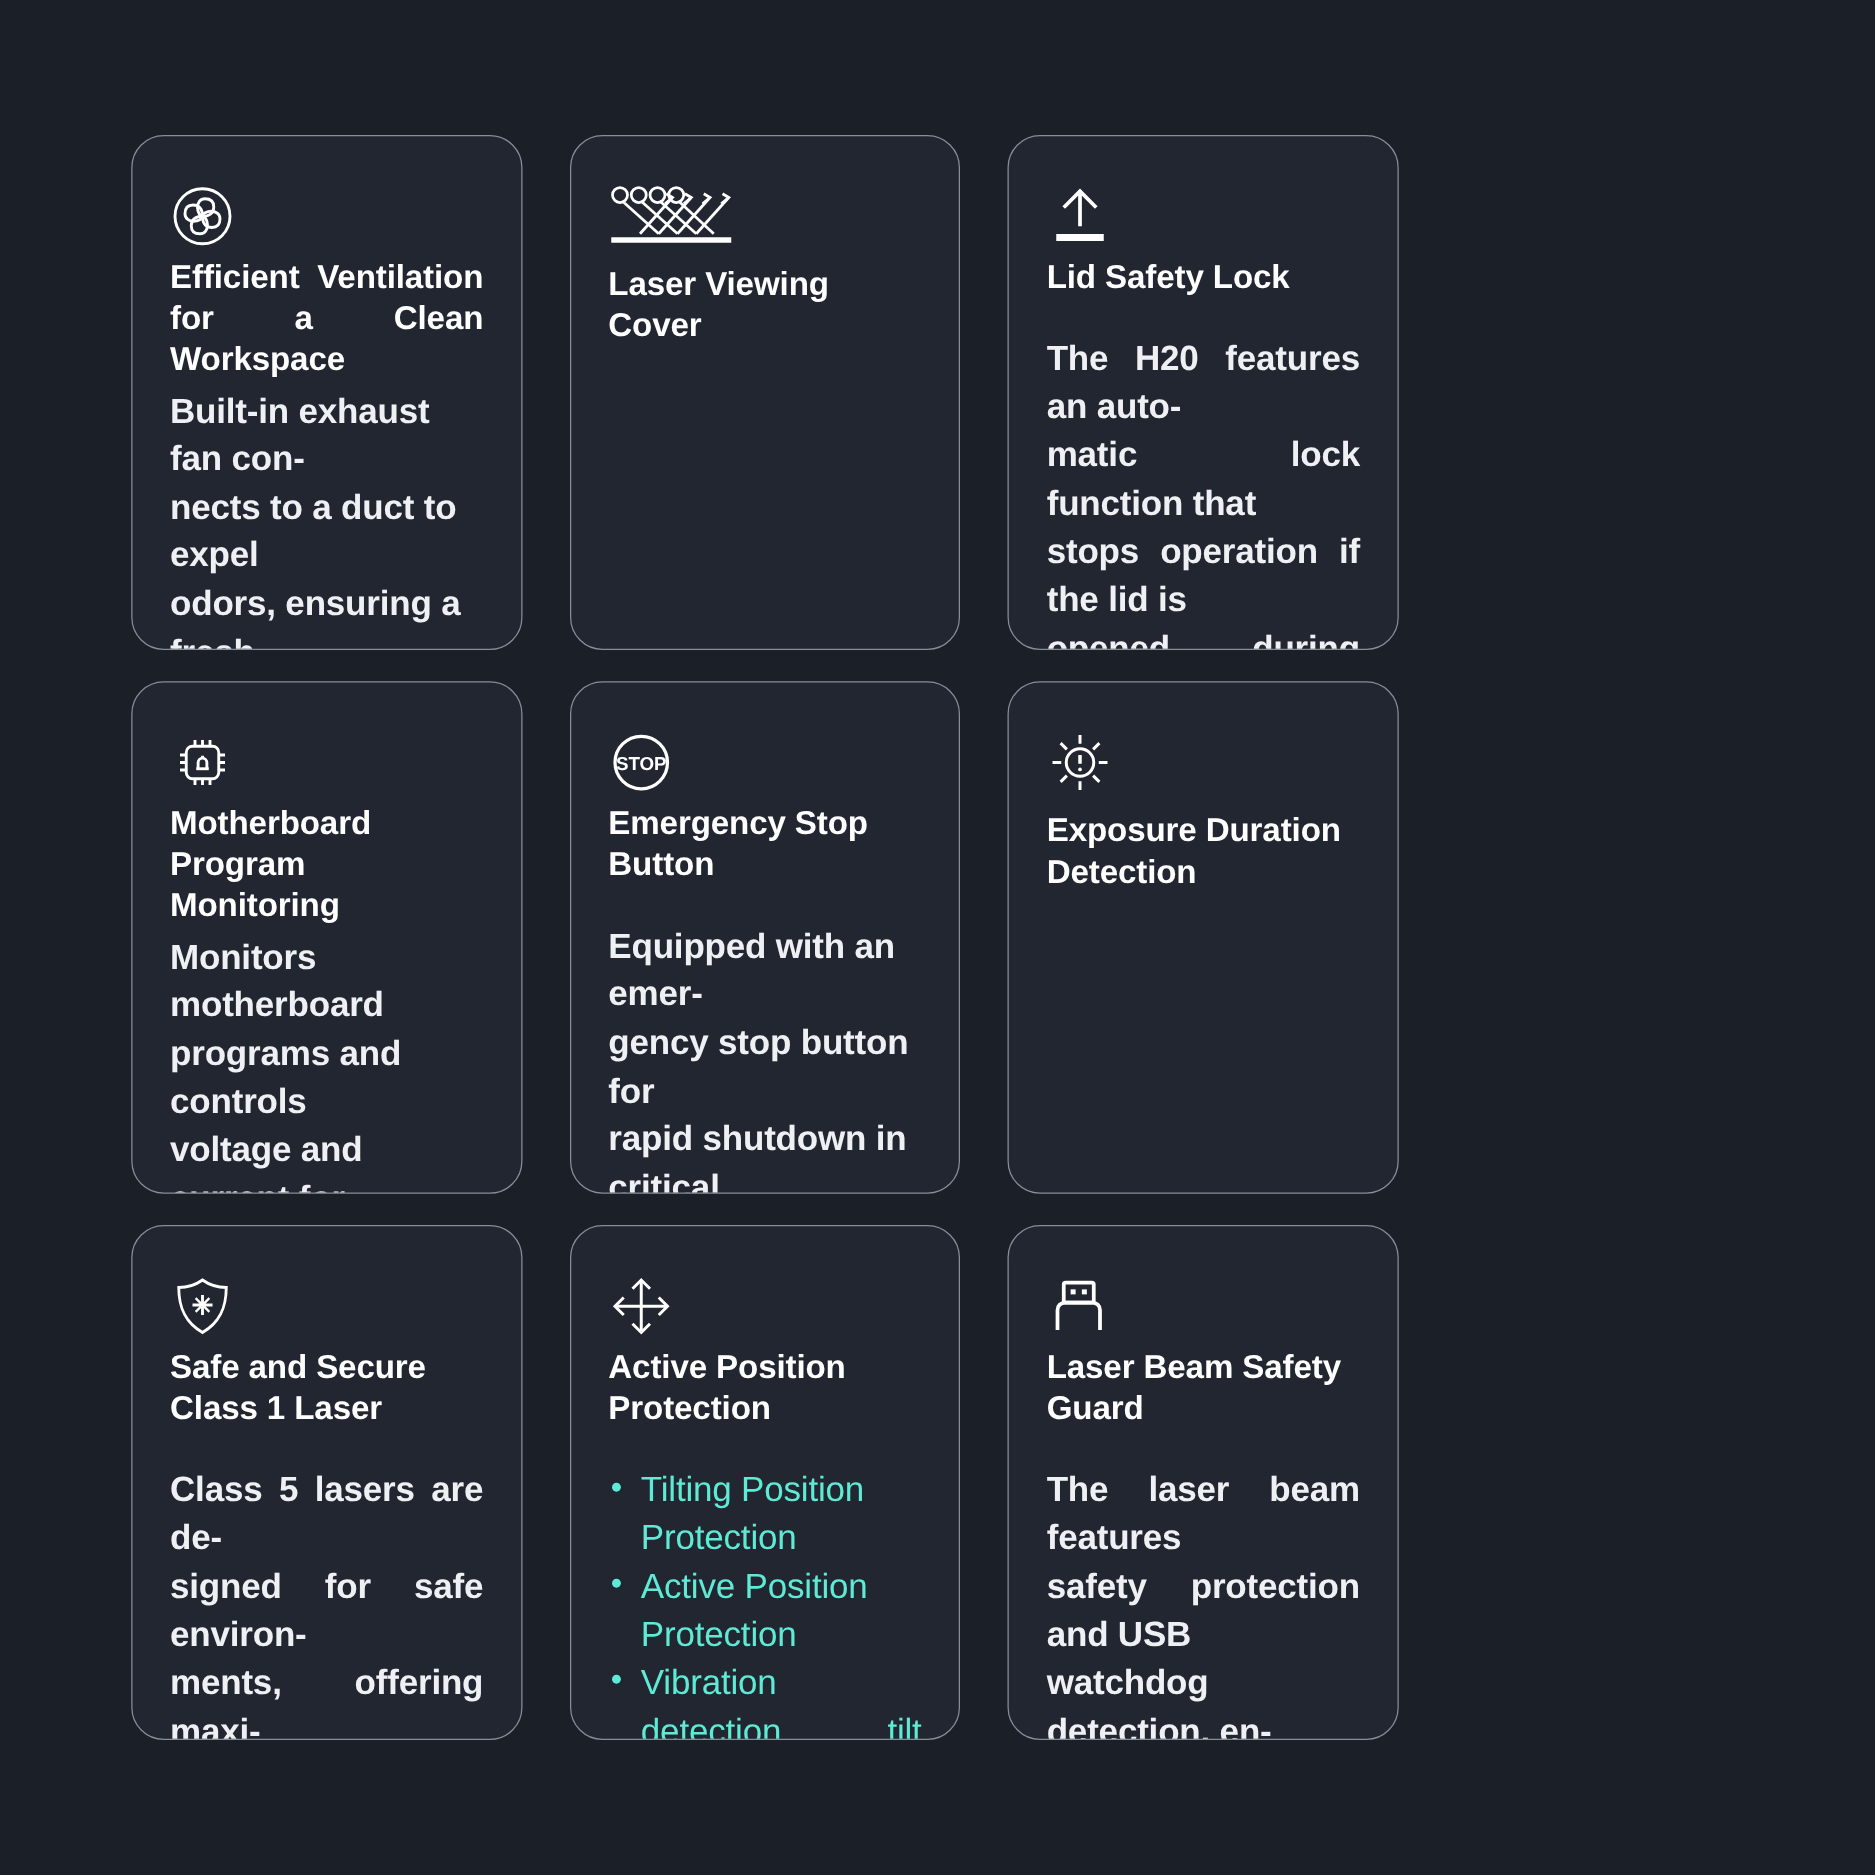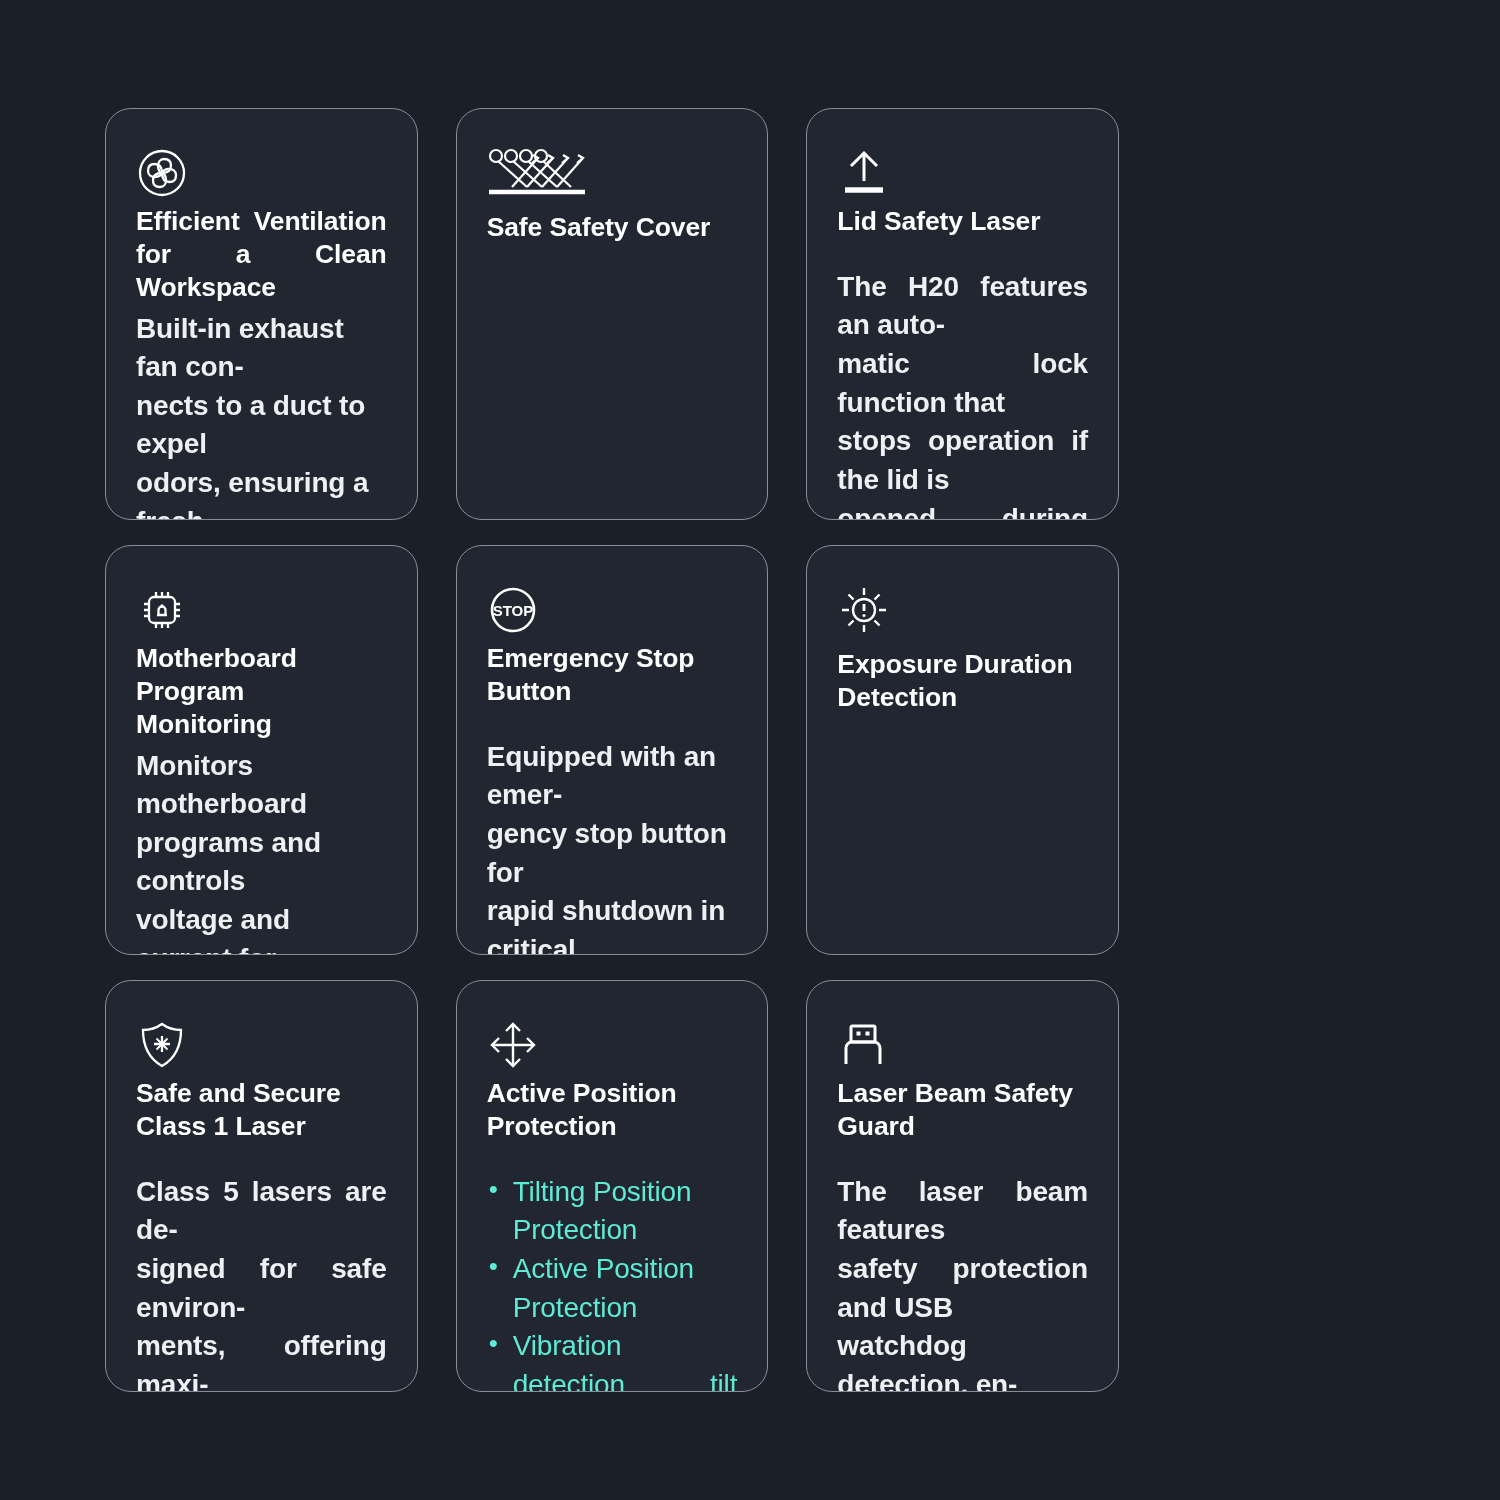--- a/index.html
+++ b/index.html
@@ -124,32 +124,32 @@
           <path d="M55 40 L81 11"></path>
         <path d="M70 40 L96 11"></path>
           <path d="M25 40 L51 11"></path>
         <path d="M60 16 L66 11 L61 8"></path>
           <path d="M75 16 L81 11 L76 8"></path>
         <path d="M90 16 L96 11 L91 8"></path>
           <path d="M45 16 L51 11 L46 8"></path>
         <path d="M2 45 L98 45" stroke-width="4.5"></path>
       </svg>
     </div>
-    <div class="card-title">Safe Safety Cover</div>
+    <div class="card-title">Laser Viewing Cover</div>
   </div>
 
   <div class="card">
     <div class="icon-wrap">
       <svg width="54" height="52" viewBox="0 0 54 52" fill="none" stroke="#ffffff" stroke-width="3">
         <path d="M27 6 L27 34"></path>
         <path d="M14 19 L27 6 L40 19"></path>
         <path d="M8 43 L46 43" stroke-width="5.5"></path>
       </svg>
     </div>
-    <div class="card-title">Lid Safety Laser</div>
+    <div class="card-title">Lid Safety Lock</div>
     <div class="card-body gap justify">The H20 features an auto-
 matic lock function that
 stops operation if the lid is
 opened during use, ensur-
 ing safety.</div>
   </div>
 
   <div class="card">
     <div class="icon-wrap">
       <svg width="52" height="52" viewBox="0 0 52 52" fill="none" stroke="#ffffff" stroke-width="2.3">

